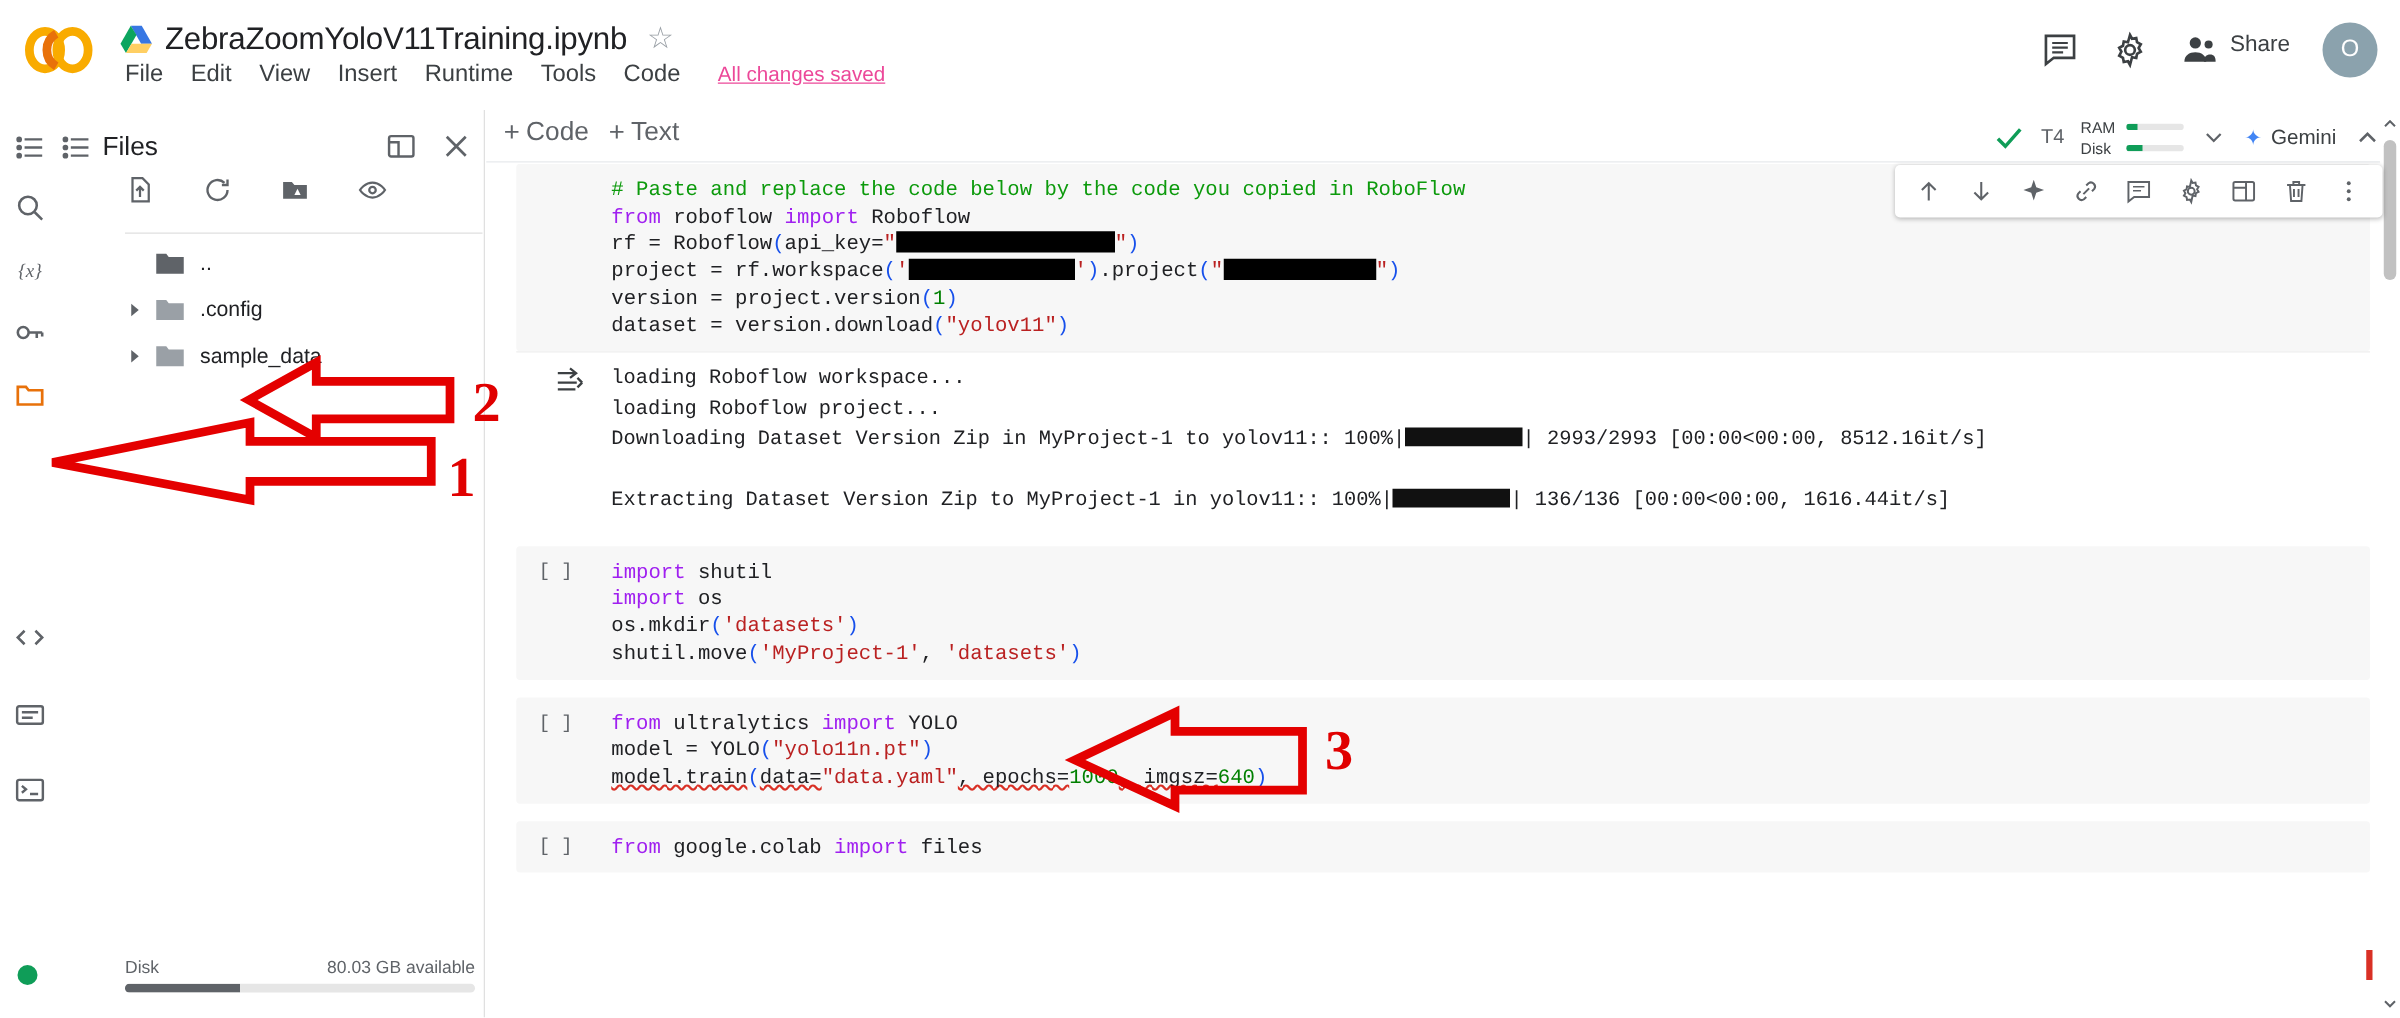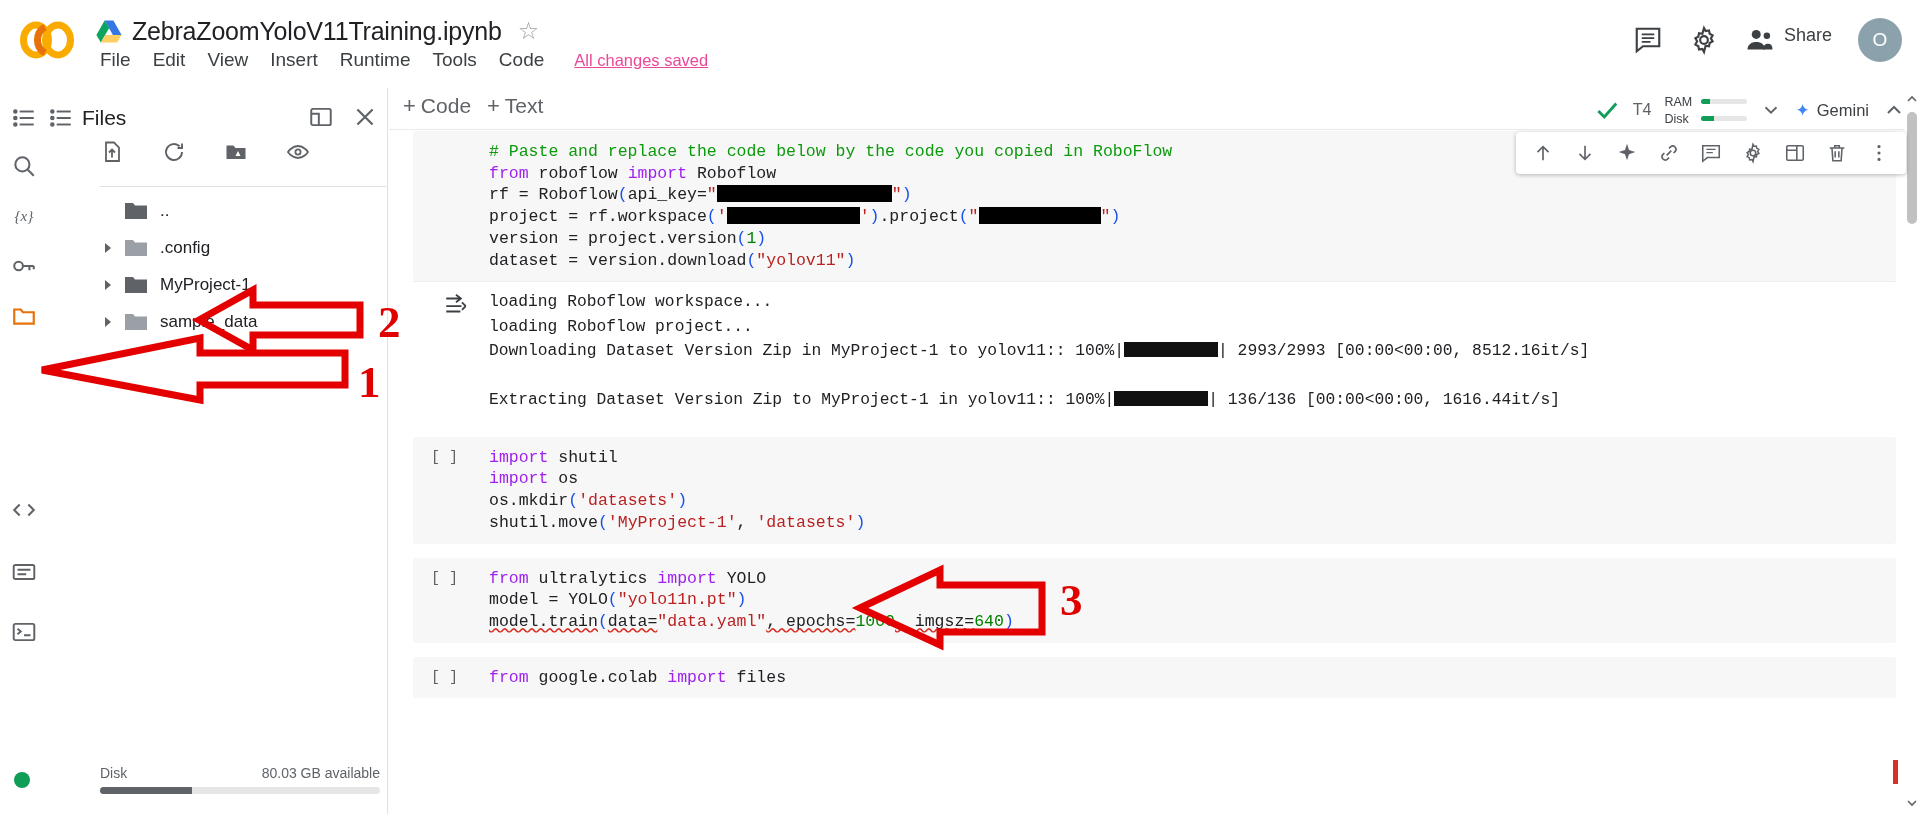--- a/index.html
+++ b/index.html
@@ -294,29 +294,20 @@
         <svg class="folder-ico" viewBox="0 0 24 20">
             <path d="M1 2h8l2 2.5h12V18H1z" fill="#9aa0a6"></path>
           </svg>
         <span class="tree-label">.config</span>
       </div>
       <div class="tree-row">
         <svg class="twisty" viewBox="0 0 16 16">
             <path d="M5 3l6 5-6 5z" fill="currentColor"></path>
           </svg>
         <svg class="folder-ico" viewBox="0 0 24 20">
-            <path d="M1 2h8l2 2.5h12V18H1z" fill="#5f6368"></path>
-          </svg>
-        <span class="tree-label">MyProject-1</span>
-      </div>
-      <div class="tree-row">
-        <svg class="twisty" viewBox="0 0 16 16">
-            <path d="M5 3l6 5-6 5z" fill="currentColor"></path>
-          </svg>
-        <svg class="folder-ico" viewBox="0 0 24 20">
             <path d="M1 2h8l2 2.5h12V18H1z" fill="#9aa0a6"></path>
           </svg>
         <span class="tree-label">sample_data</span>
       </div>
     </div>
 
     <div class="disk-bar">
       <div class="disk-row">
         <span>Disk</span>
         <span>80.03 GB available</span>

